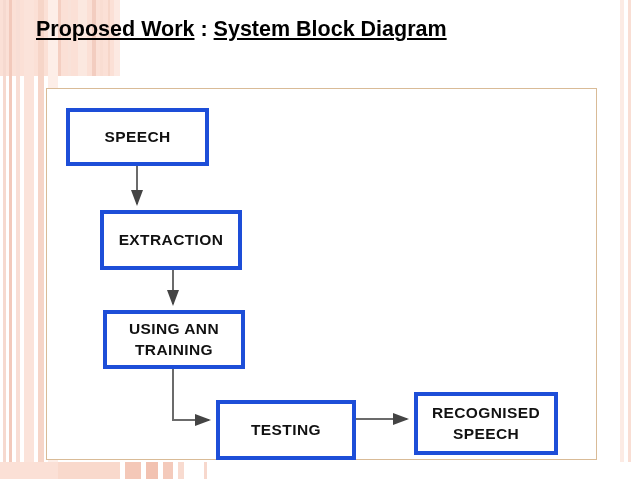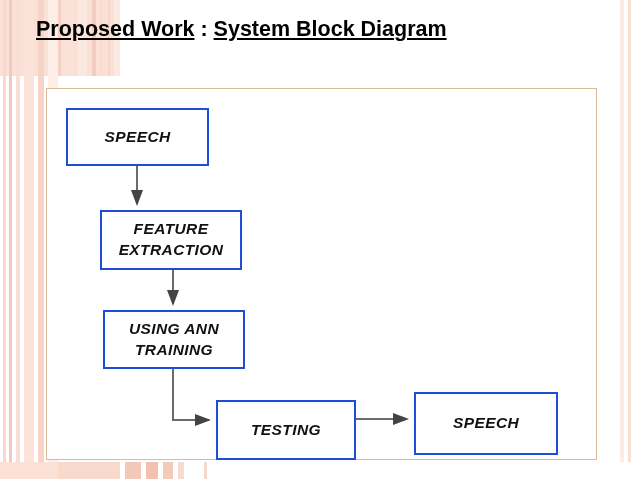--- a/index.html
+++ b/index.html
@@ -126,32 +126,31 @@
     left: 46px;
     top: 88px;
     width: 551px;
     height: 372px;
   }
   .diagram svg { display: block; }
 
   .node-box {
     position: absolute;
     box-sizing: border-box;
-    border: 2px solid #1d4ed8;
+    border: 4px solid #1d4ed8;
     background: #ffffff;
     display: flex;
     flex-direction: column;
     align-items: center;
     justify-content: center;
     color: #111111;
     font-weight: bold;
     letter-spacing: 0.4px;
     line-height: 1.35;
     text-align: center;
-    font-style: italic;
   }
   .node-box .ln { display: block; white-space: nowrap; }
 
   #box-speech   { left: 20px;  top: 20px;  width: 143px; height: 58px;  font-size: 15.5px; }
   #box-feature  { left: 54px;  top: 122px; width: 142px; height: 60px;  font-size: 15.5px; }
   #box-training { left: 57px;  top: 222px; width: 142px; height: 59px;  font-size: 15.5px; }
   #box-testing  { left: 170px; top: 312px; width: 140px; height: 60px;  font-size: 15.5px; }
   #box-recog    { left: 368px; top: 304px; width: 144px; height: 63px;  font-size: 15.5px; }
 </style>
 </head>
@@ -202,34 +201,34 @@
       <polyline points="127,281 127,332 163,332" fill="none" stroke="#6b6b6b" stroke-width="2" marker-end="url(#arrowhead)"></polyline>
 
       <line x1="310" y1="331" x2="361" y2="331" stroke="#6b6b6b" stroke-width="2" marker-end="url(#arrowhead)"></line>
     </svg>
 
     <div class="node-box" id="box-speech">
       <span class="ln">SPEECH</span>
     </div>
 
     <div class="node-box" id="box-feature">
-      <span class="ln">FEATURE</span>
       <span class="ln">EXTRACTION</span>
     </div>
 
     <div class="node-box" id="box-training">
       <span class="ln">USING ANN</span>
       <span class="ln">TRAINING</span>
     </div>
 
     <div class="node-box" id="box-testing">
       <span class="ln">TESTING</span>
     </div>
 
     <div class="node-box" id="box-recog">
+      <span class="ln">RECOGNISED</span>
       <span class="ln">SPEECH</span>
     </div>
 
   </div>
 
   <div class="footer-band"></div>
   <div class="fstripe f1"></div>
   <div class="fstripe f2"></div>
   <div class="fstripe f3"></div>
   <div class="fstripe f4"></div>

